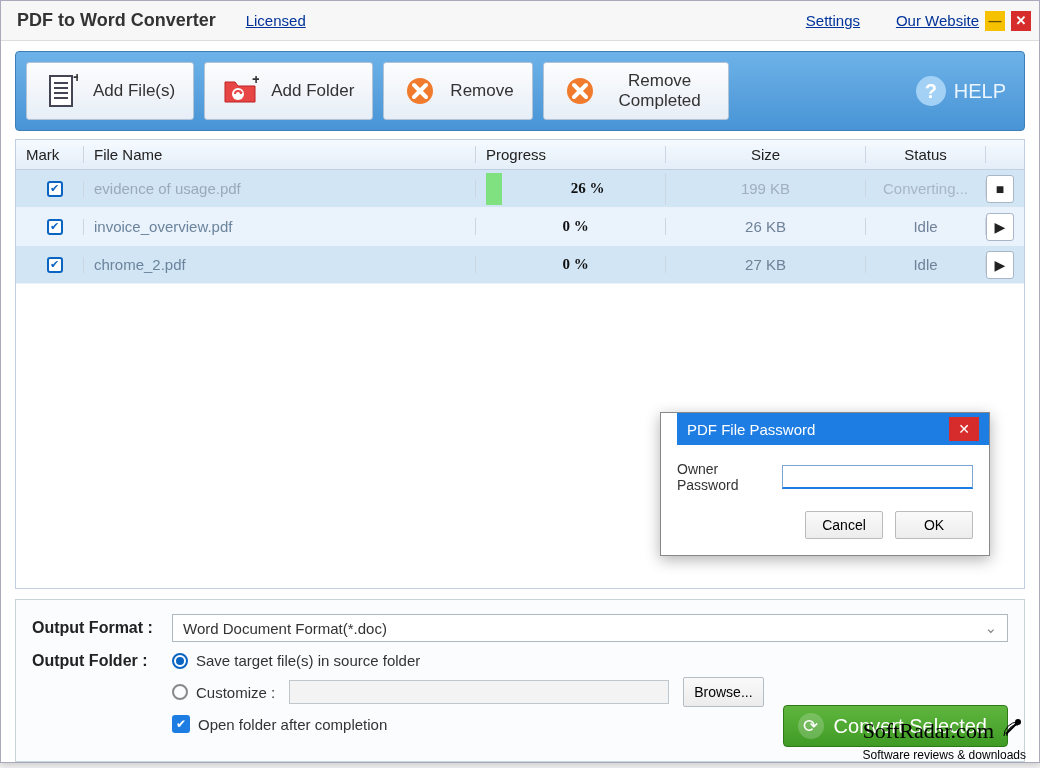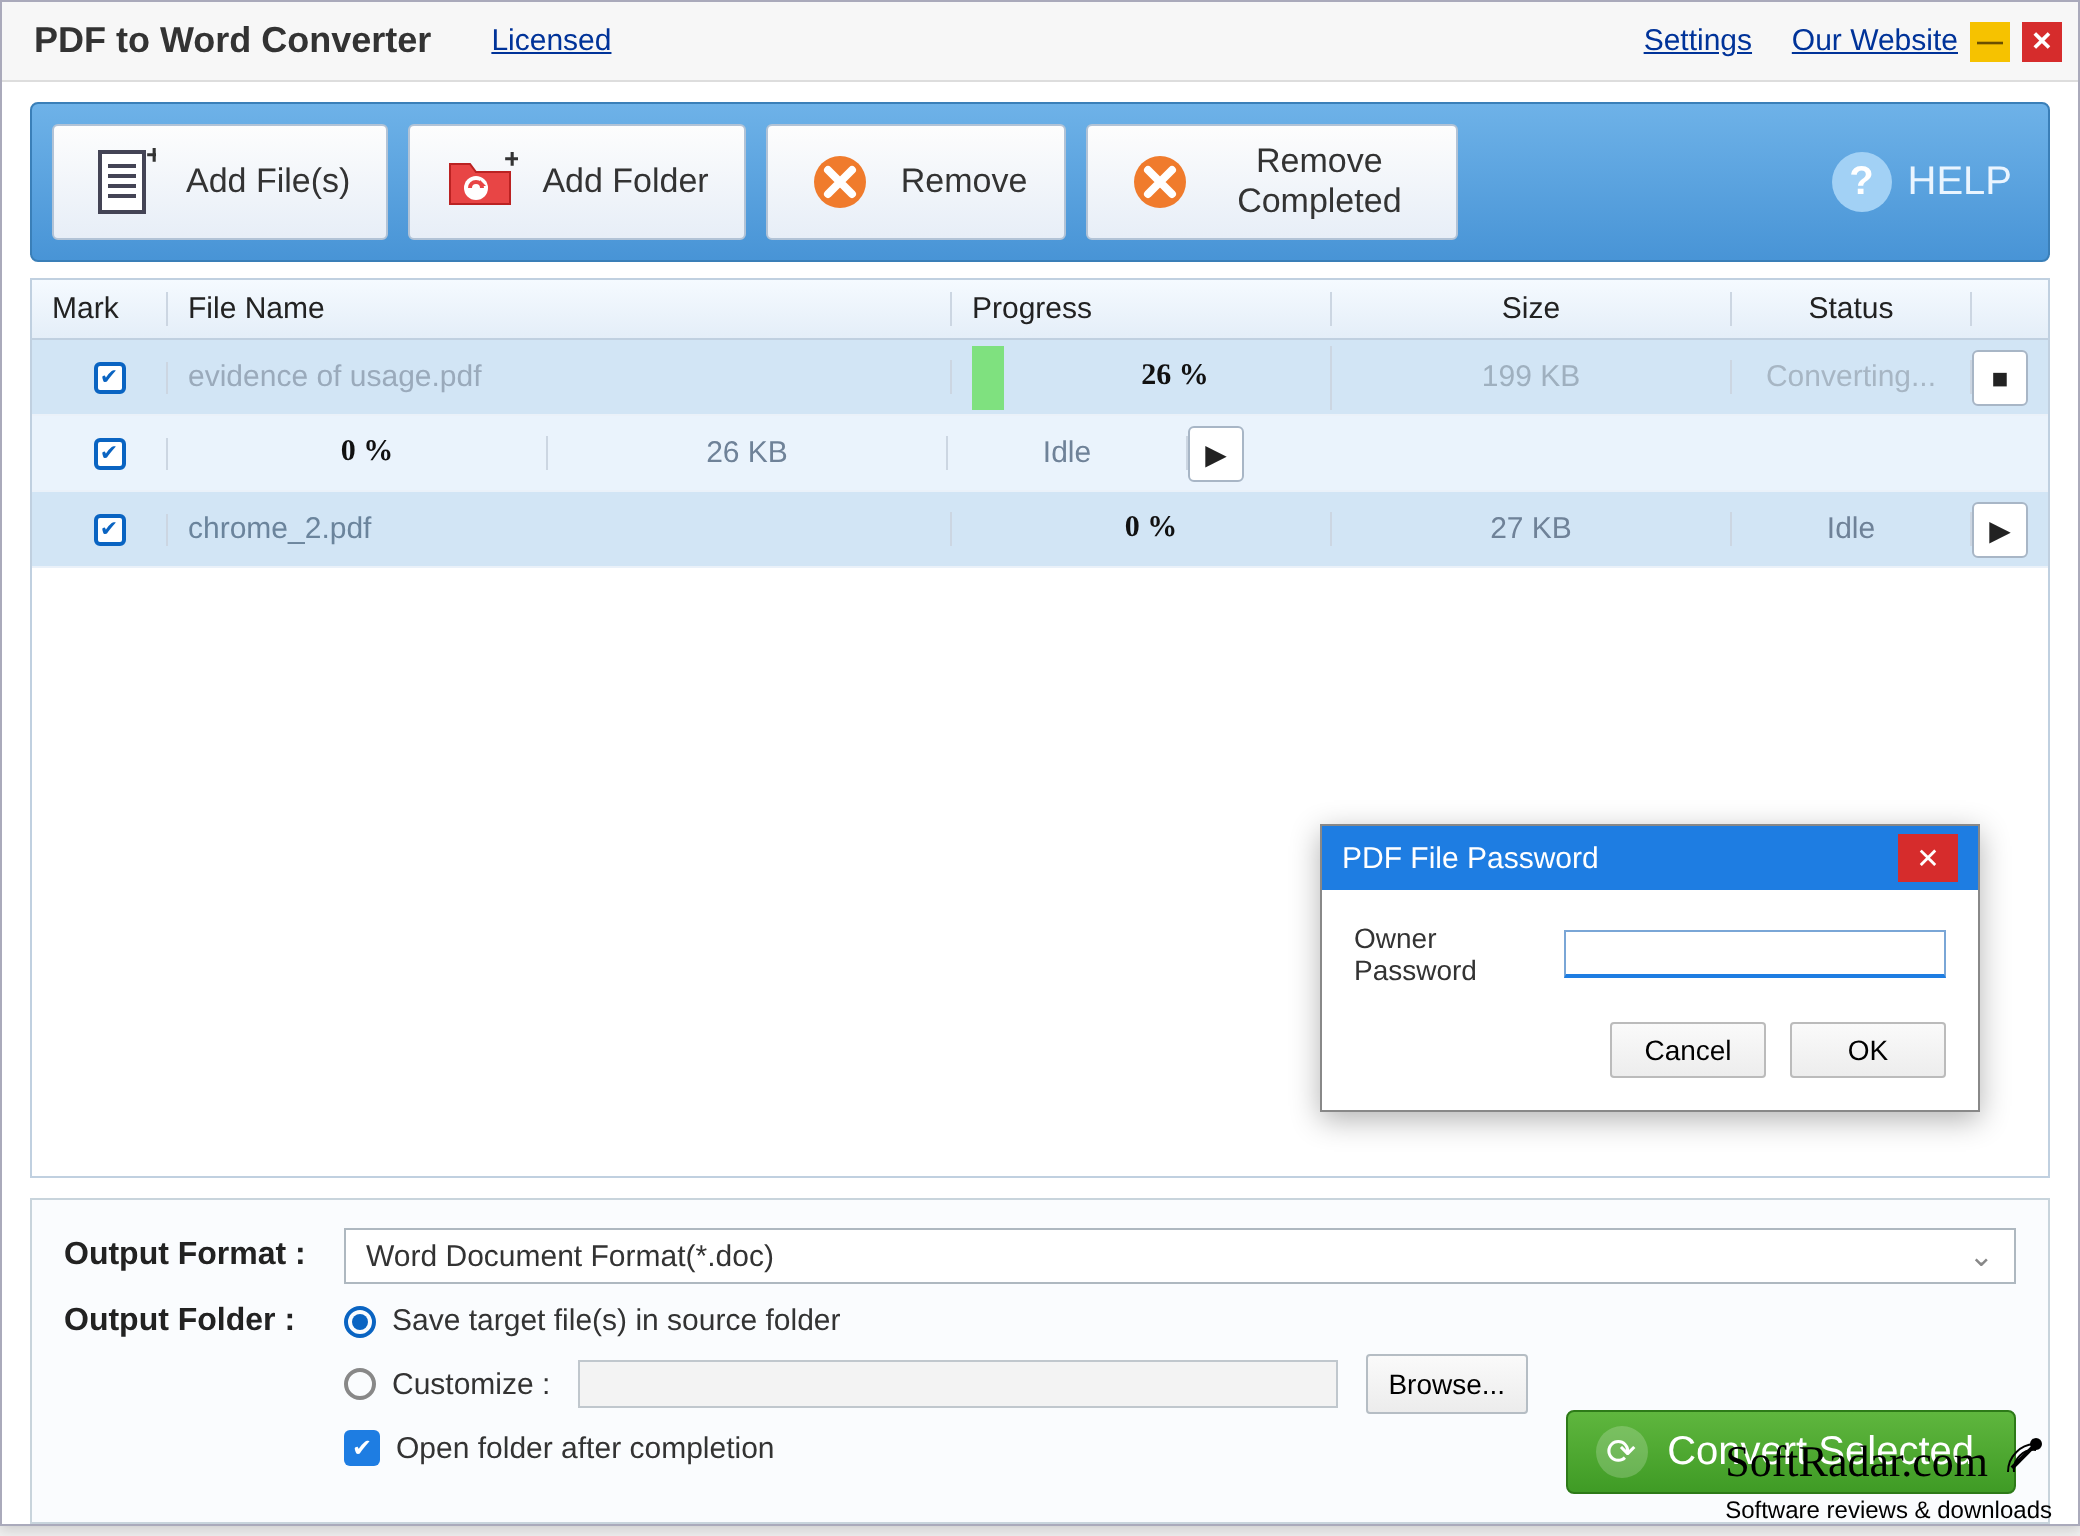--- a/index.html
+++ b/index.html
@@ -33,21 +33,21 @@
   padding-left: 8px;
 }
 .titlebar .link {
   margin-left: 30px;
   color: #003399;
   text-decoration: underline;
   font-size: 15px;
   cursor: pointer;
 }
 .titlebar .spacer { flex: 1; }
-.titlebar .right-links .link { margin-left: 16px; }
+.titlebar .right-links .link { margin-left: 32px; }
 .win-btn {
   width: 20px; height: 20px;
   margin-left: 6px;
   border: 0;
   color: #fff;
   font-weight: bold;
   font-size: 13px;
   cursor: pointer;
   display: flex; align-items: center; justify-content: center;
 }
@@ -143,21 +143,21 @@
   position: absolute;
   left: 660px; top: 412px;
   width: 330px;
   background: #fff;
   border: 1px solid #888;
   box-shadow: 0 4px 14px rgba(0,0,0,0.3);
 }
 .dialog .dlg-title {
   height: 32px; background: #1e7de2;
   color: #fff; font-size: 15px;
-  display:flex; align-items:center; padding: 0 10px;
+  display:flex; align-items:center; padding: 0 10px; margin-left: 16px;
 }
 .dialog .dlg-title .spacer { flex:1; }
 .dlg-close {
   width: 30px; height: 24px; background:#d62c2c;
   color:#fff; display:flex; align-items:center; justify-content:center;
   font-size:14px; cursor:pointer;
 }
 .dialog .dlg-body { padding: 16px; }
 .dlg-field-row { display:flex; align-items:center; gap:12px; margin-bottom: 18px; }
 .dlg-field-row label { font-size: 14px; color:#333; }
@@ -316,20 +316,21 @@
           <div class="col-action">
             <div class="row-btn">
               <span>■</span>
             </div>
           </div>
         </div>
         <div class="trow alt1">
           <div class="col-mark">
             <span class="chk checked"></span>
           </div>
+          <div class="col-name">invoice_overview.pdf</div>
           <div class="col-prog">
             <div class="prog-cell">
               <span class="prog-text">0 %</span>
             </div>
           </div>
           <div class="col-size">26 KB</div>
           <div class="col-status">Idle</div>
           <div class="col-action">
             <div class="row-btn">
               <span>▶</span>

